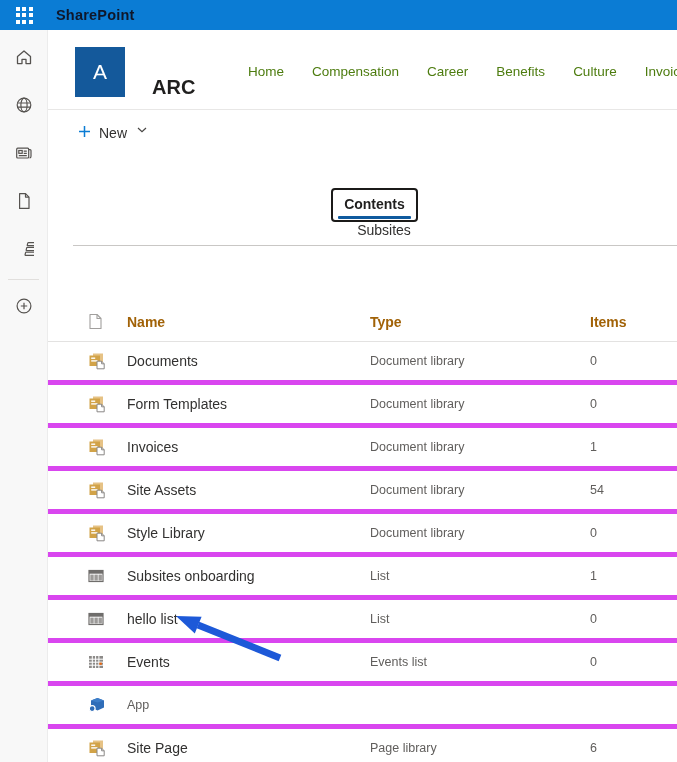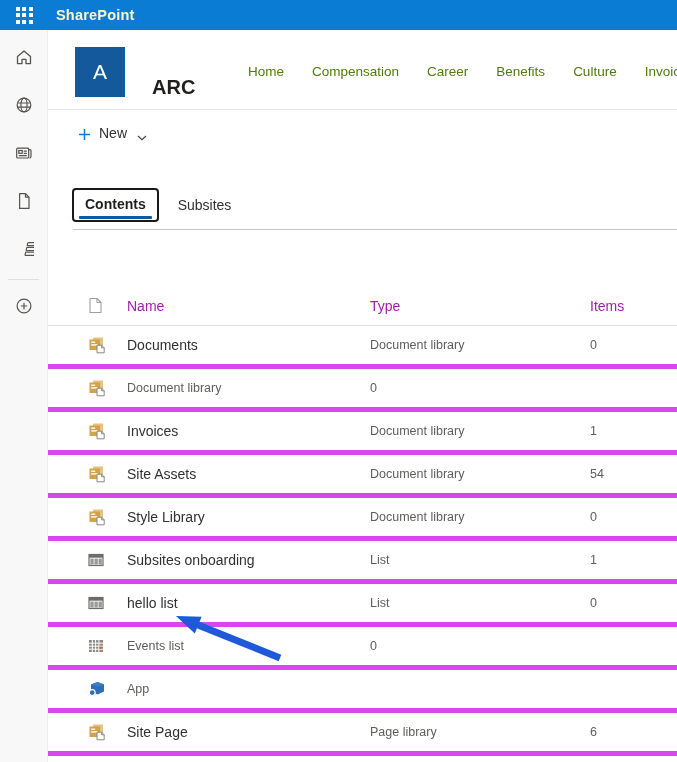--- a/index.html
+++ b/index.html
@@ -6,60 +6,60 @@
   html,body { width:677px; height:762px; overflow:hidden; }
   body {
     font-family:"Liberation Sans","DejaVu Sans",sans-serif;
     background:#fff; color:#323130; position:relative;
   }
   
   .topbar { height:30px; background:var(--accent,#0b7cd4); display:flex; align-items:center; }
   .waffle-btn { width:48px; height:30px; display:flex; align-items:center; justify-content:center; cursor:pointer; }
   .waffle { display:grid; grid-template-columns:repeat(3,4px); grid-template-rows:repeat(3,4px); gap:2.5px; }
   .waffle i { background:#fff; width:4px; height:4px; display:block; }
-  .suite-name { color:#fef9c3; font-weight:bold; font-size:14.5px; margin-left:8px; letter-spacing:.2px; }
+  .suite-name { color:#0f172a; font-weight:bold; font-size:14.5px; margin-left:8px; letter-spacing:.2px; }
 
   
   .frame { display:flex; height:732px; }
   .sidebar { width:48px; background:#f8f8f8; border-right:1px solid #ececec; padding-top:3px; flex:none; }
   .side-btn { width:48px; height:48px; display:flex; align-items:center; justify-content:center; cursor:pointer; }
   .side-btn svg { display:block; }
   .side-divider { height:1px; background:#e1dfdd; margin:6px 8px 2px 8px; }
 
   .main { flex:1; position:relative; background:#fff; }
 
   
   .site-header { position:relative; height:80px; border-bottom:1px solid #e8e7e6; }
   .site-logo { position:absolute; left:27px; top:17px; width:50px; height:50px; background:var(--logo-bg,#14599b);
     color:#fff; font-size:21px; display:flex; align-items:center; justify-content:center; cursor:pointer; }
   .site-title { position:absolute; left:104px; top:46px; font-size:20px; font-weight:bold; color:#201f1e; cursor:pointer; }
   .site-nav { position:absolute; left:200px; top:34px; display:flex; gap:28px; white-space:nowrap; }
   .site-nav a { font-size:13.5px; color:#4d7c0f; text-decoration:none; cursor:pointer; }
 
   
   .cmdbar { height:46px; display:flex; align-items:center; padding-left:30px; }
-  .new-btn { display:flex; align-items:flex-end; gap:8px; cursor:pointer; }
+  .new-btn { display:flex; align-items:flex-start; gap:8px; cursor:pointer; }
   .new-btn .plus { display:flex; }
   .new-btn .lbl { font-size:14px; color:#323130; }
   .new-btn .chev { display:flex; margin-left:2px; margin-top:2px; }
 
   
-  .tabs { margin-top:32px; padding-left:24px; display:flex; align-items:center; }
+  .tabs { margin-top:32px; padding-left:24px; display:flex; align-items:center;flex-direction:column; }
   .tab-contents { position:relative; border:2px solid #1b1a19; border-radius:4px; padding:6px 11px 8px 11px;
     font-size:14px; font-weight:bold; color:#201f1e; cursor:pointer; }
   .tab-contents:after { content:""; position:absolute; left:5px; right:5px; bottom:1px; height:3px;
     background:var(--tab-underline,#0f5a9e); border-radius:1px; }
   .tab-subsites { margin-left:19px; font-size:14px; color:#323130; cursor:pointer; }
   .tabs-divider { margin-top:7px; margin-left:25px; border-bottom:1px solid #c9c7c5; }
 
   
   .table { margin-top:56px; }
   .trow, .thead { display:grid; grid-template-columns:39px 243px 220px 1fr; align-items:center; padding-left:40px; }
   .thead { height:40px; border-bottom:1px solid #e3e2e1; }
-  .thead .hcell { font-size:14px; font-weight:normal; color:#a21caf; cursor:pointer; }
+  .thead .hcell { font-size:14px; font-weight:bold; color:#a16207; cursor:pointer; }
   .thead .hicon { display:flex; }
   .trow { height:43px; border-bottom:5px solid #d946ef; cursor:pointer; }
   .cicon { display:flex; }
   .cicon svg { display:none; }
   .trow.icon-document-library svg.i-doclib { display:block; }
   .trow.icon-page-library svg.i-doclib { display:block; }
   .trow.icon-list svg.i-list { display:block; }
   .trow.icon-events-list svg.i-events { display:block; }
   .trow.icon-app svg.i-app { display:block; }
   .cname { font-size:14px; color:#323130; }
@@ -218,20 +218,21 @@
           <svg class="i-doclib" width="18" height="18" viewBox="0 0 18 18">
             <rect x="5" y="1.5" width="10" height="9.5" fill="#e6c285"></rect>
             <rect x="1.5" y="3.5" width="10.5" height="10.5" fill="#d2a348"></rect>
             <rect x="3.2" y="5.5" width="4" height="1.4" fill="#fff"></rect>
             <rect x="3.2" y="8.2" width="6.5" height="1.4" fill="#fff"></rect>
             <path d="M9 9.2h4.6l2.6 2.6v5H9z" fill="#fff" stroke="#8a8886" stroke-width="1"></path>
             <path d="M13.6 9.2v2.6h2.6" fill="none" stroke="#8a8886" stroke-width="1"></path>
           </svg>
 
         </span>
+        <span class="cname"><span class="clip">Form Templates</span></span>
         <span class="ctype">Document library</span>
         <span class="citems">0</span>
       </div>
 
       <div class="trow icon-document-library">
         <span class="cicon">
           <svg class="i-doclib" width="18" height="18" viewBox="0 0 18 18">
             <rect x="5" y="1.5" width="10" height="9.5" fill="#e6c285"></rect>
             <rect x="1.5" y="3.5" width="10.5" height="10.5" fill="#d2a348"></rect>
             <rect x="3.2" y="5.5" width="4" height="1.4" fill="#fff"></rect>
@@ -320,20 +321,21 @@
           <svg class="i-events" width="16" height="16" viewBox="0 0 16 16">
             <rect x="1" y="2" width="14" height="12" fill="#8c8a88"></rect>
             <g stroke="#fff" stroke-width="1">
               <path d="M1 5.2h14M1 8.2h14M1 11.2h14"></path>
               <path d="M4.3 2v12M7.6 2v12M10.9 2v12"></path>
             </g>
             <rect x="11.3" y="8.6" width="2.5" height="2.2" fill="#e8650d"></rect>
           </svg>
 
         </span>
+        <span class="cname"><span class="clip">Events</span></span>
         <span class="ctype">Events list</span>
         <span class="citems">0</span>
       </div>
 
       <div class="trow icon-app">
         <span class="cicon">
 
           <svg class="i-app" width="18" height="18" viewBox="0 0 18 18">
             <path d="M9.5 2l6.5 2.4v7L9.5 14.5 3 11.4V4.4z" fill="#2f6db8"></path>
             <path d="M9.5 2l6.5 2.4-6.5 2.2L3 4.4z" fill="#3d7ec9"></path>

